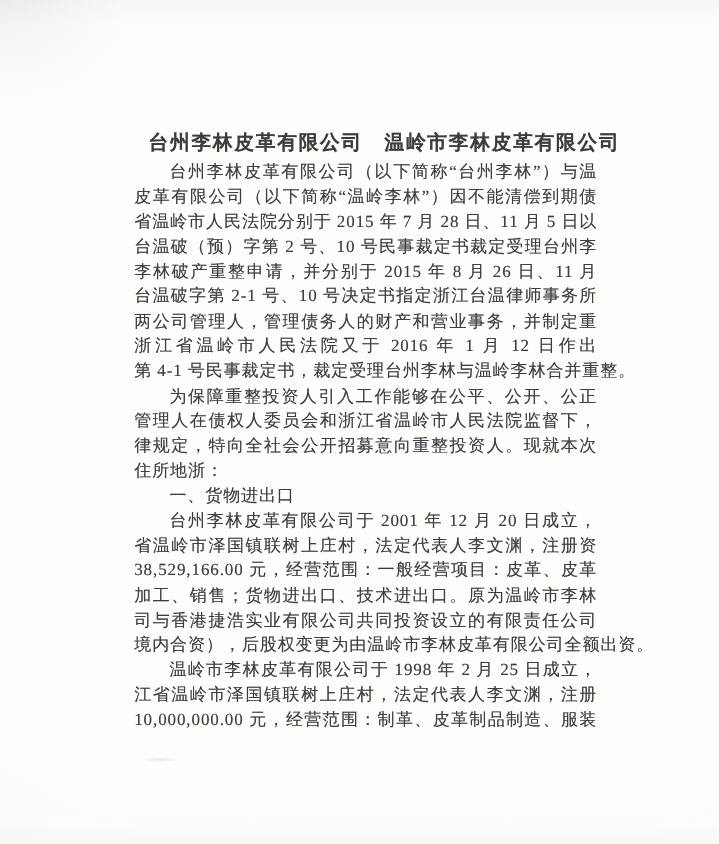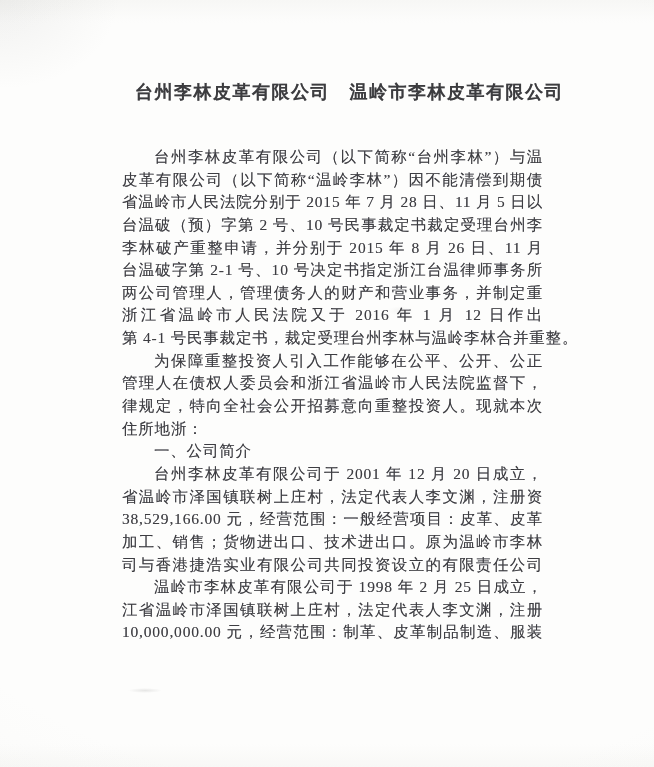--- a/index.html
+++ b/index.html
@@ -33,21 +33,21 @@
     background: radial-gradient(ellipse at center, rgba(160,160,158,0.10), rgba(160,160,158,0) 70%);
     border-radius: 50%;
   }
   .smudge-c {
     position: absolute;
     left: 0px; top: 0px;
     width: 120px; height: 90px;
     background: radial-gradient(ellipse at 0% 0%, rgba(170,170,168,0.14), rgba(170,170,168,0) 70%);
   }
   .title-block {
-    padding-top: 76px;
+    padding-top: 113px;
     text-align: center;
     font-family: "Liberation Sans", sans-serif;
     margin-left: 45px;
   }
   .title-line {
     line-height: 33px;
     font-size: 18px;
     font-weight: bold;
     color: #3c3c3f;
     letter-spacing: 1.5px;
@@ -100,24 +100,25 @@
     <div class="line justify">台温破（预）字第 2 号、10 号民事裁定书裁定受理台州李林和温岭</div>
     <div class="line justify">李林破产重整申请，并分别于 2015 年 8 月 26 日、11 月 11 日以（2015）</div>
     <div class="line justify">台温破字第 2-1 号、10 号决定书指定浙江台温律师事务所同时担任</div>
     <div class="line justify">两公司管理人，管理债务人的财产和营业事务，并制定重整计划草案。</div>
     <div class="line justify">浙江省温岭市人民法院又于 2016 年 1 月 12 日作出（2015）台温破字</div>
     <div class="line">第 4-1 号民事裁定书，裁定受理台州李林与温岭李林合并重整。</div>
     <div class="line justify indent">为保障重整投资人引入工作能够在公平、公开、公正原则下开展，</div>
     <div class="line justify">管理人在债权人委员会和浙江省温岭市人民法院监督下，根据相关法</div>
     <div class="line justify">律规定，特向全社会公开招募意向重整投资人。现就本次招募相关事</div>
     <div class="line">住所地浙：</div>
-    <div class="line indent">一、公司简介</div>
+    <div class="line indent">一、货物进出口</div>
     <div class="line justify indent">台州李林皮革有限公司于 2001 年 12 月 20 日成立，住所地浙江</div>
     <div class="line justify">省温岭市泽国镇联树上庄村，法定代表人李文渊，注册资本人民币</div>
     <div class="line justify">38,529,166.00 元，经营范围：一般经营项目：皮革、皮革制品制造、</div>
     <div class="line justify">加工、销售；货物进出口、技术进出口。原为温岭市李林皮革有限公</div>
     <div class="line justify">司与香港捷浩实业有限公司共同投资设立的有限责任公司（台港澳与</div>
+    <div class="line">境内合资），后股权变更为由温岭市李林皮革有限公司全额出资。</div>
     <div class="line justify indent">温岭市李林皮革有限公司于 1998 年 2 月 25 日成立，住所地浙</div>
     <div class="line justify">江省温岭市泽国镇联树上庄村，法定代表人李文渊，注册资本人民币</div>
     <div class="line justify">10,000,000.00 元，经营范围：制革、皮革制品制造、服装销售；货</div>
   </div>
 
 </div>
 
 </body></html>

